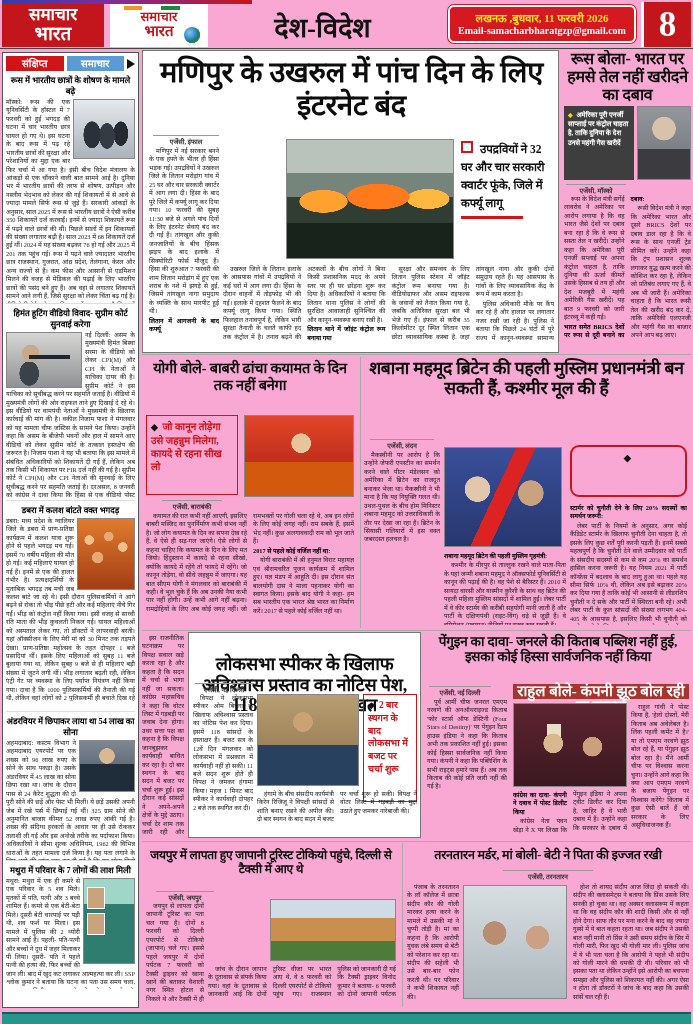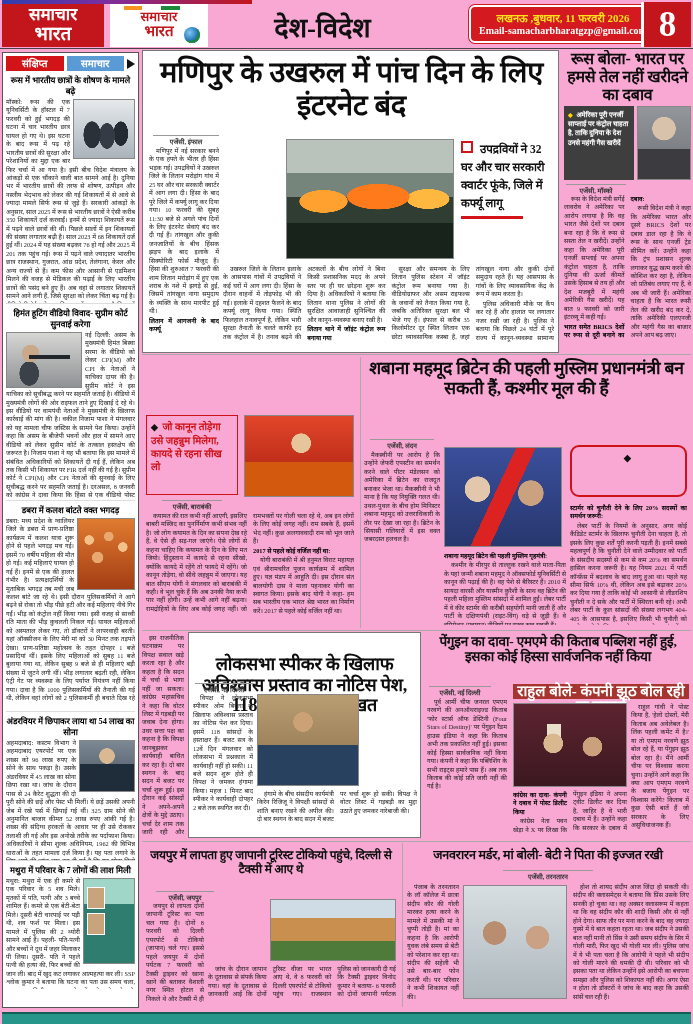--- a/index.html
+++ b/index.html
@@ -16,21 +16,21 @@
   .logo-box .l1{font-size:17px;} .logo-box .l2{font-size:19px;}
   .brand{left:110px;top:4px;width:98px;height:43px;background:#fff;text-align:center;}
   .brand-flag{position:absolute;left:14px;top:2px;width:56px;height:4px;
      background:linear-gradient(90deg,#f7941d 33%,#fff 33% 66%,#1b8a3a 66%);}
   .brand .b1{font-size:13px;font-weight:bold;color:#c3161c;margin-top:6px;line-height:1.1;}
   .brand .b2{font-size:15px;font-weight:bold;color:#c3161c;line-height:1.0;}
   .globe{position:absolute;right:8px;bottom:4px;width:16px;height:16px;border-radius:50%;
      background:radial-gradient(circle at 35% 35%,#7ec8f0,#1c6db0 60%,#0c4a80);
      box-shadow:inset -2px -2px 0 #1b8a3a;}
   .section-title{left:225px;top:8px;width:195px;font-size:27px;font-weight:bold;color:#111;text-align:center;}
-  .date-box{left:469px;top:5px;width:188px;height:38px;background:#d41920;border:2px solid #fff;
+  .date-box{left:448px;top:5px;width:188px;height:38px;background:#d41920;border:2px solid #fff;
      border-radius:6px;box-sizing:border-box;text-align:center;box-shadow:0 0 0 1px #d41920;}
   .date-line{font-size:11px;font-weight:bold;color:#ffe11a;margin-top:3px;}
   .email-line{font-size:10px;font-weight:bold;color:#fff;}
   .pagenum{left:641px;top:2px;width:50px;height:45px;background:#c3161c;color:#fff;
      font-size:35px;font-weight:bold;text-align:center;line-height:45px;border-left:3px solid #fff;box-sizing:border-box;}
   .mast-rule{left:0;top:48px;width:693px;height:1px;background:#444;}
 
   
   .body-text{font-size:6.3px;line-height:1.34;text-align:justify;color:#1d1d1d;}
   .body-text .p{text-indent:7px;margin:0 0 1px 0;}
@@ -220,20 +220,21 @@
     <div class="abs body-text cols2 clip" style="left:0;top:145px;width:127px;height:156px">
       <div class="p">रूस के विदेश मंत्री सर्गेई लावरोव ने अमेरिका पर आरोप लगाया है कि वह भारत जैसे देशों पर दबाव बना रहा है कि वे रूस से सस्ता तेल न खरीदें। उन्होंने कहा कि अमेरिका पूरी एनर्जी सप्लाई पर अपना कंट्रोल चाहता है, ताकि दुनिया की ऊर्जा कीमतें उसके हिसाब से तय हों और देश मजबूरी में महंगी अमेरिकी गैस खरीदें। यह बात 9 फरवरी को जारी इंटरव्यू में कही गई।</div>
       <div class="sh">भारत समेत BRICS देशों पर रूस से दूरी बनाने का दबाव:</div>
       <div class="p">रूसी विदेश मंत्री ने कहा कि अमेरिका भारत और दूसरे BRICS देशों पर दबाव डाल रहा है कि वे रूस के साथ एनर्जी ट्रेड सीमित करें। उन्होंने कहा कि ट्रंप प्रशासन शुल्क लगाकर युद्ध खत्म करने की कोशिश कर रहा है, लेकिन जो प्रतिबंध लगाए गए हैं, वे अब भी जारी हैं। अमेरिका चाहता है कि भारत रूसी तेल की खरीद बंद कर दे, ताकि अमेरिकी एलएनजी और महंगी गैस का बाजार अपने आप बढ़ जाए।</div>
     </div>
   </div>
 
   <div class="abs hrule" style="left:142px;top:354px;width:549px"></div>
 
   <div class="abs clip" style="left:142px;top:357px;width:216px;height:271px">
+    <div class="headline" style="font-size:14.5px;margin-top:3px">योगी बोले- बाबरी ढांचा कयामत के दिन तक नहीं बनेगा</div>
     <div class="abs callout-red" style="left:4px;top:58px;width:92px;height:80px;font-size:10px;line-height:1.3">
       <span class="diamond"></span>
       <span>जो कानून तोड़ेगा उसे जहन्नुम मिलेगा, कायदे से रहना सीख लो</span>
     </div>
     <div class="abs photo ph-yogi" style="left:102px;top:58px;width:110px;height:82px"></div>
     <div class="abs byline" style="left:20px;top:143px;width:60px;text-align:center">एजेंसी, बाराबंकी</div>
     <div class="abs body-text cols2 clip" style="left:4px;top:155px;width:208px;height:113px">
       <div class="p">कयामत की रात कभी नहीं आएगी, इसलिए बाबरी मस्जिद का पुनर्निर्माण कभी संभव नहीं है। जो लोग कयामत के दिन का सपना देख रहे हैं, वे ऐसे ही सड़-गल जाएंगे। ऐसे लोगों से कहना चाहिए कि कयामत के दिन के लिए मत जियो। हिंदुस्तान में कायदे से रहना सीखो, क्योंकि कायदे में रहेंगे तो फायदे में रहेंगे। जो कानून तोड़ेगा, वो सीधे जहन्नुम में जाएगा। यह बात सीएम योगी ने मंगलवार को बाराबंकी में कही। वे भूल चुके हैं कि अब उनकी नैया कभी पार नहीं होगी। उन्हें कभी आगे नहीं बढ़ना। रामद्रोहियों के लिए अब कोई जगह नहीं। जो रामभक्तों पर गोली चला रहे थे, अब इन लोगों के लिए कोई जगह नहीं। राम सबके हैं, इसमें भेद नहीं। कुछ अलगाववादी राम को भूल जाते हैं।</div>
       <div class="sh">2017 से पहले कोई वर्जिल नहीं था:</div>
       <div class="p">योगी बाराबंकी में श्री हनुमत विराट महायज्ञ एवं श्रीरामचरित पूजन कार्यक्रम में शामिल हुए। यज्ञ मंडप में आहुति दी। इस दौरान संत बालयोगी दास ने माला पहनाकर योगी का स्वागत किया। इसके बाद योगी ने कहा- हम सब भारतीय एक भारत श्रेष्ठ भारत का निर्माण करें। 2017 से पहले कोई वर्जिल नहीं था।</div>
@@ -268,27 +269,31 @@
     <div class="p">इस राजनीतिक घटनाक्रम पर विपक्ष सवाल खड़े करता रहा है और कहता है कि सदन में चर्चा से भागा नहीं जा सकता। कांग्रेस महासचिव ने कहा कि वोटर लिस्ट में गड़बड़ी पर जवाब देना होगा। उधर सत्ता पक्ष का कहना है कि विपक्ष जानबूझकर कार्यवाही बाधित कर रहा है। दो बार स्थगन के बाद सदन में बजट पर चर्चा शुरू हुई। इस दौरान कई सांसदों ने अपने-अपने क्षेत्रों के मुद्दे उठाए। चर्चा देर शाम तक जारी रही और अगले दिन भी जारी रहने की उम्मीद है। संसदीय कार्यमंत्री ने सभी दलों से सहयोग की अपील की है।</div>
   </div>
 
   <div class="abs box clip" style="left:188px;top:632px;width:233px;height:206px">
     <div class="headline" style="font-size:18px;margin-top:21px">लोकसभा स्पीकर के खिलाफ अविश्वास प्रस्ताव का नोटिस पेश, 118 सांसदों के दस्तखत</div>
     <div class="abs byline" style="left:6px;top:50px;width:58px;text-align:center">एजेंसी, नई दिल्ली</div>
     <div class="abs body-text clip" style="left:4px;top:61px;width:60px;height:140px">
       <div class="p">विपक्ष ने लोकसभा स्पीकर ओम बिरला के खिलाफ अविश्वास प्रस्ताव का नोटिस पेश कर दिया। इसमें 118 सांसदों के हस्ताक्षर हैं। बजट सत्र के 12वें दिन मंगलवार को लोकसभा में प्रश्नकाल में कार्यवाही नहीं हो सकी। 11 बजे सदन शुरू होते ही विपक्ष ने जमकर हंगामा किया। महज 1 मिनट बाद स्पीकर ने कार्यवाही दोपहर 2 बजे तक स्थगित कर दी।</div>
     </div>
     <div class="abs photo ph-rijiju" style="left:68px;top:61px;width:102px;height:92px"></div>
+    <div class="abs callout-red" style="left:174px;top:61px;width:54px;height:108px;font-size:9.5px;line-height:1.35">
+      <span class="diamond"></span>
+      <span>2 बार स्थगन के बाद लोकसभा में बजट पर चर्चा शुरू</span>
+    </div>
     <div class="abs body-text cols2 clip" style="left:68px;top:157px;width:160px;height:46px">
       <div class="p">हंगामे के बीच संसदीय कार्यमंत्री किरेन रिजिजू ने विपक्षी सांसदों से शांति बनाए रखने की अपील की। दो बार स्थगन के बाद सदन में बजट पर चर्चा शुरू हो सकी। विपक्ष ने वोटर लिस्ट में गड़बड़ी का मुद्दा उठाते हुए जमकर नारेबाजी की।</div>
     </div>
   </div>
 
   <div class="abs clip" style="left:425px;top:632px;width:266px;height:206px">
-    <div class="headline" style="font-size:13.5px;margin-top:2px">पेंगुइन का दावा- एमएमे की किताब पब्लिश नहीं हुई, इसका कोई हिस्सा सार्वजनिक नहीं किया</div>
+    <div class="headline" style="font-size:13.5px;margin-top:2px">पेंगुइन का दावा- जनरले की किताब पब्लिश नहीं हुई, इसका कोई हिस्सा सार्वजनिक नहीं किया</div>
     <div class="abs byline" style="left:4px;top:54px;width:62px;text-align:center">एजेंसी, नई दिल्ली</div>
     <div class="abs strip-red" style="left:88px;top:52px;width:176px;height:15px;font-size:15px;line-height:15px">राहुल बोले- कंपनी झूठ बोल रही या नरवणे</div>
     <div class="abs body-text clip" style="left:2px;top:66px;width:80px;height:138px">
       <div class="p">पूर्व आर्मी चीफ जनरल एमएम नरवणे की अनऑथराइज्ड किताब 'फोर स्टार्स ऑफ डेस्टिनी (Four Stars of Destiny)' पर पेंगुइन रैंडम हाउस इंडिया ने कहा कि किताब अभी तक प्रकाशित नहीं हुई। इसका कोई हिस्सा सार्वजनिक नहीं किया गया। कंपनी ने कहा कि पब्लिशिंग के सभी राइट्स हमारे पास हैं। अब तक किताब की कोई प्रति जारी नहीं की गई है।</div>
     </div>
     <div class="abs photo ph-rahul" style="left:88px;top:71px;width:114px;height:84px"></div>
     <div class="abs body-text clip" style="left:206px;top:71px;width:58px;height:133px">
       <div class="p">राहुल गांधी ने पोस्ट किया है, 'हेलो दोस्तों, मेरी किताब अब अवेलेबल है। लिंक पहली कमेंट में है।' या तो एमएम नरवणे झूठ बोल रहे हैं, या पेंगुइन झूठ बोल रहा है। मैंने आर्मी चीफ पर विश्वास करना चुना। उन्होंने आगे कहा कि क्या आप एमएम नरवणे के बजाय पेंगुइन पर विश्वास करेंगे? किताब में कुछ ऐसी बातें हैं जो सरकार के लिए असुविधाजनक हैं।</div>
     </div>
     <div class="abs body-text cols2 clip" style="left:88px;top:158px;width:114px;height:46px">
@@ -307,21 +312,21 @@
     </div>
     <div class="abs photo ph-jaipur" style="left:128px;top:56px;width:126px;height:62px"></div>
     <div class="abs body-text cols3 clip" style="left:66px;top:122px;width:188px;height:38px">
       <div class="p">जांच के दौरान जापान के दूतावास से संपर्क किया गया। वहां के दूतावास से जानकारी आई कि दोनों टूरिस्ट वीजा पर भारत आए थे, वे 8 फरवरी को दिल्ली एयरपोर्ट से टोकियो पहुंच गए। राजस्थान पुलिस को जानकारी दी गई कि टैक्सी ड्राइवर विनोद कुमार ने बताया- 6 फरवरी को दोनों जापानी पर्यटक (इटिनरी लिस्ट के साथ) दिल्ली से जयपुर आए थे। दोनों के दस्तावेज दिल्ली में जांचे गए।</div>
     </div>
   </div>
 
   <div class="abs vrule" style="left:402px;top:843px;height:164px"></div>
 
   <div class="abs clip" style="left:405px;top:843px;width:286px;height:164px">
-    <div class="headline" style="font-size:12.5px;margin-top:5px;white-space:nowrap">जनवरारन मर्डर, मां बोली- बेटी ने पिता की इज्जत रखी</div>
+    <div class="headline" style="font-size:12.5px;margin-top:5px;white-space:nowrap">तरनतारन मर्डर, मां बोली- बेटी ने पिता की इज्जत रखी</div>
     <div class="abs byline" style="left:98px;top:27px;width:90px;text-align:center">एजेंसी, तरनतारन</div>
     <div class="abs body-text clip" style="left:2px;top:40px;width:52px;height:120px">
       <div class="p">पंजाब के तरनतारन के लॉ कॉलेज में छात्रा संदीप कौर की गोली मारकर हत्या करने के मामले में उसकी मां ने चुप्पी तोड़ी है। मां का कहना है कि आरोपी युवक लंबे समय से बेटी को परेशान कर रहा था। संदीप की सहेली भी उसे बार-बार फोन करती थी। पर परिवार ने कभी शिकायत नहीं की।</div>
     </div>
     <div class="abs photo ph-selfie" style="left:58px;top:42px;width:104px;height:114px"></div>
     <div class="abs body-text clip" style="left:168px;top:40px;width:116px;height:120px">
       <div class="p">होश तो शायद संदीप आज जिंदा हो सकती थी। संदीप की क्लासमेट्स ने बताया कि प्रिंस उसके लिए सनकी हो चुका था। वह अक्सर क्लासरूम में कहता था कि वह संदीप कौर की शादी किसी और से नहीं होने देगा। साफ तौर पर मना करने के बाद वह ज्यादा गुस्से में ये बात कहता रहता था। जब संदीप ने उसकी बात नहीं मानी तो प्रिंस ने उसी समय संदीप के सिर में गोली मारी, फिर खुद भी गोली मार ली। पुलिस जांच में ये भी पता चला है कि आरोपी ने पहले भी संदीप को गोली मारने की धमकी दी थी। परिवार को भी इसका पता था लेकिन उन्होंने इसे आरोपी का बचपना समझा और पुलिस को शिकायत नहीं की। अगर ऐसा न होता तो डॉक्टरों ने जांच के बाद कहा कि उसकी सांसें चल रही हैं।</div>
     </div>
   </div>
 

